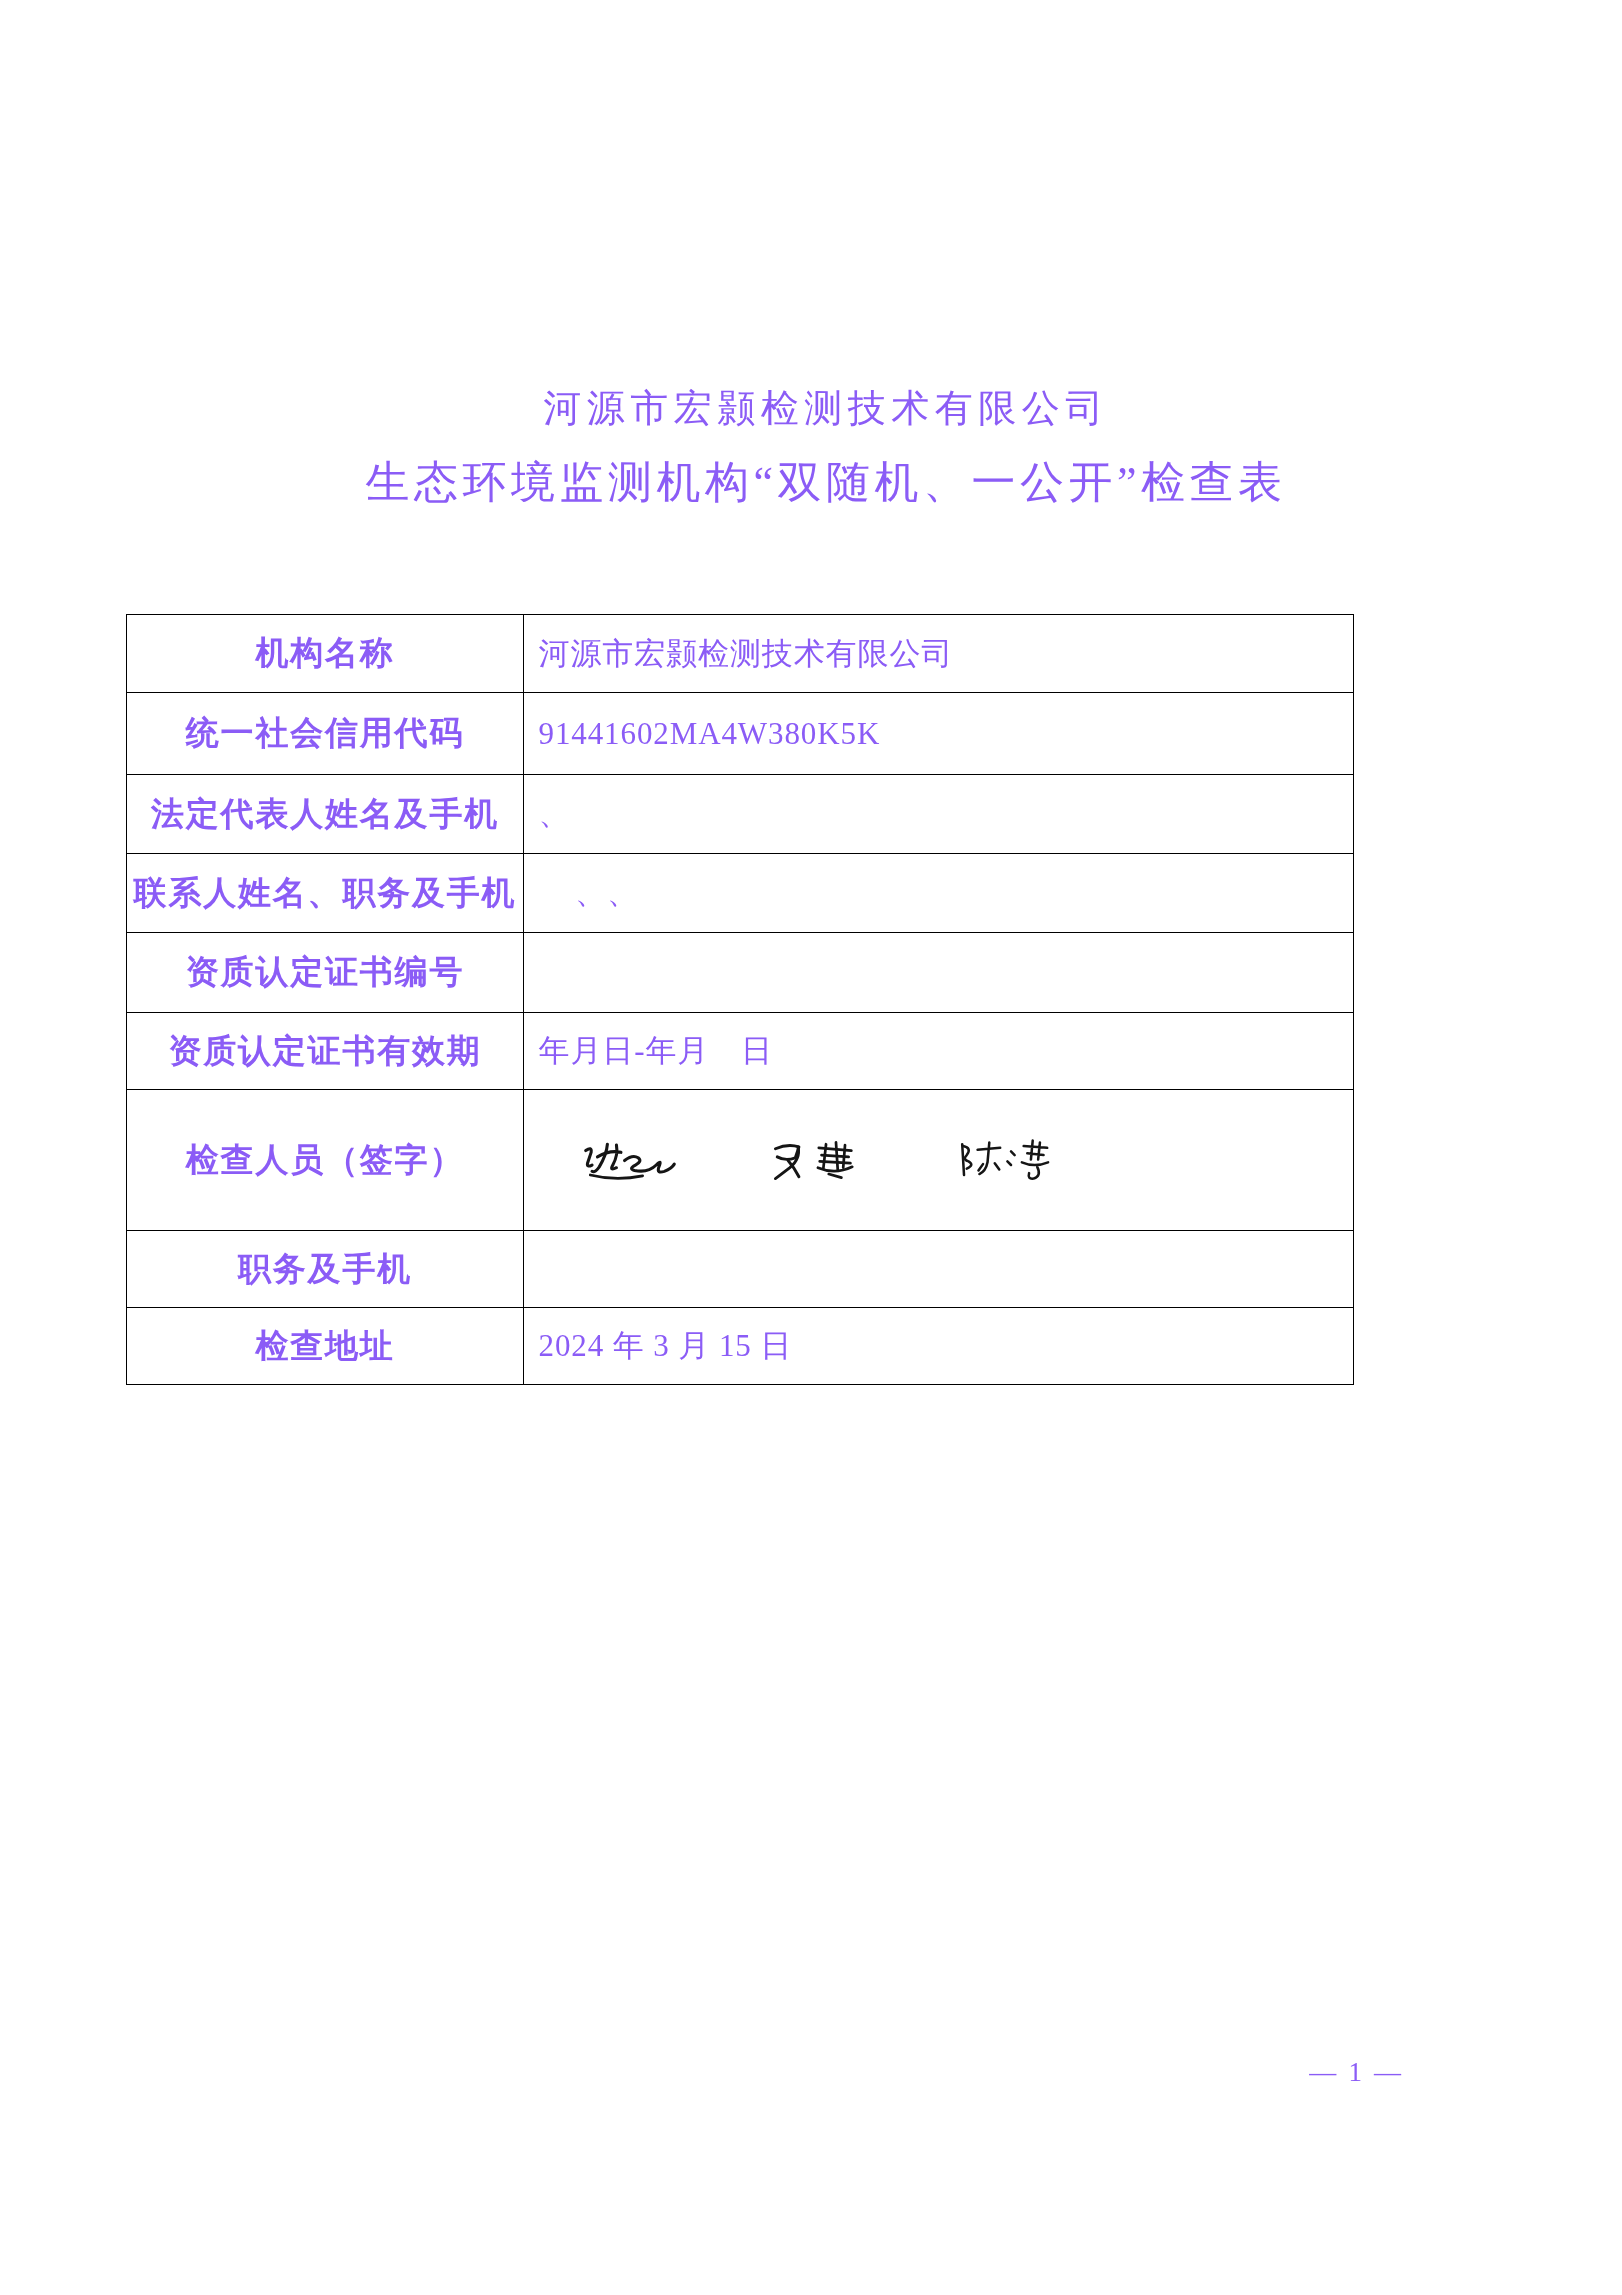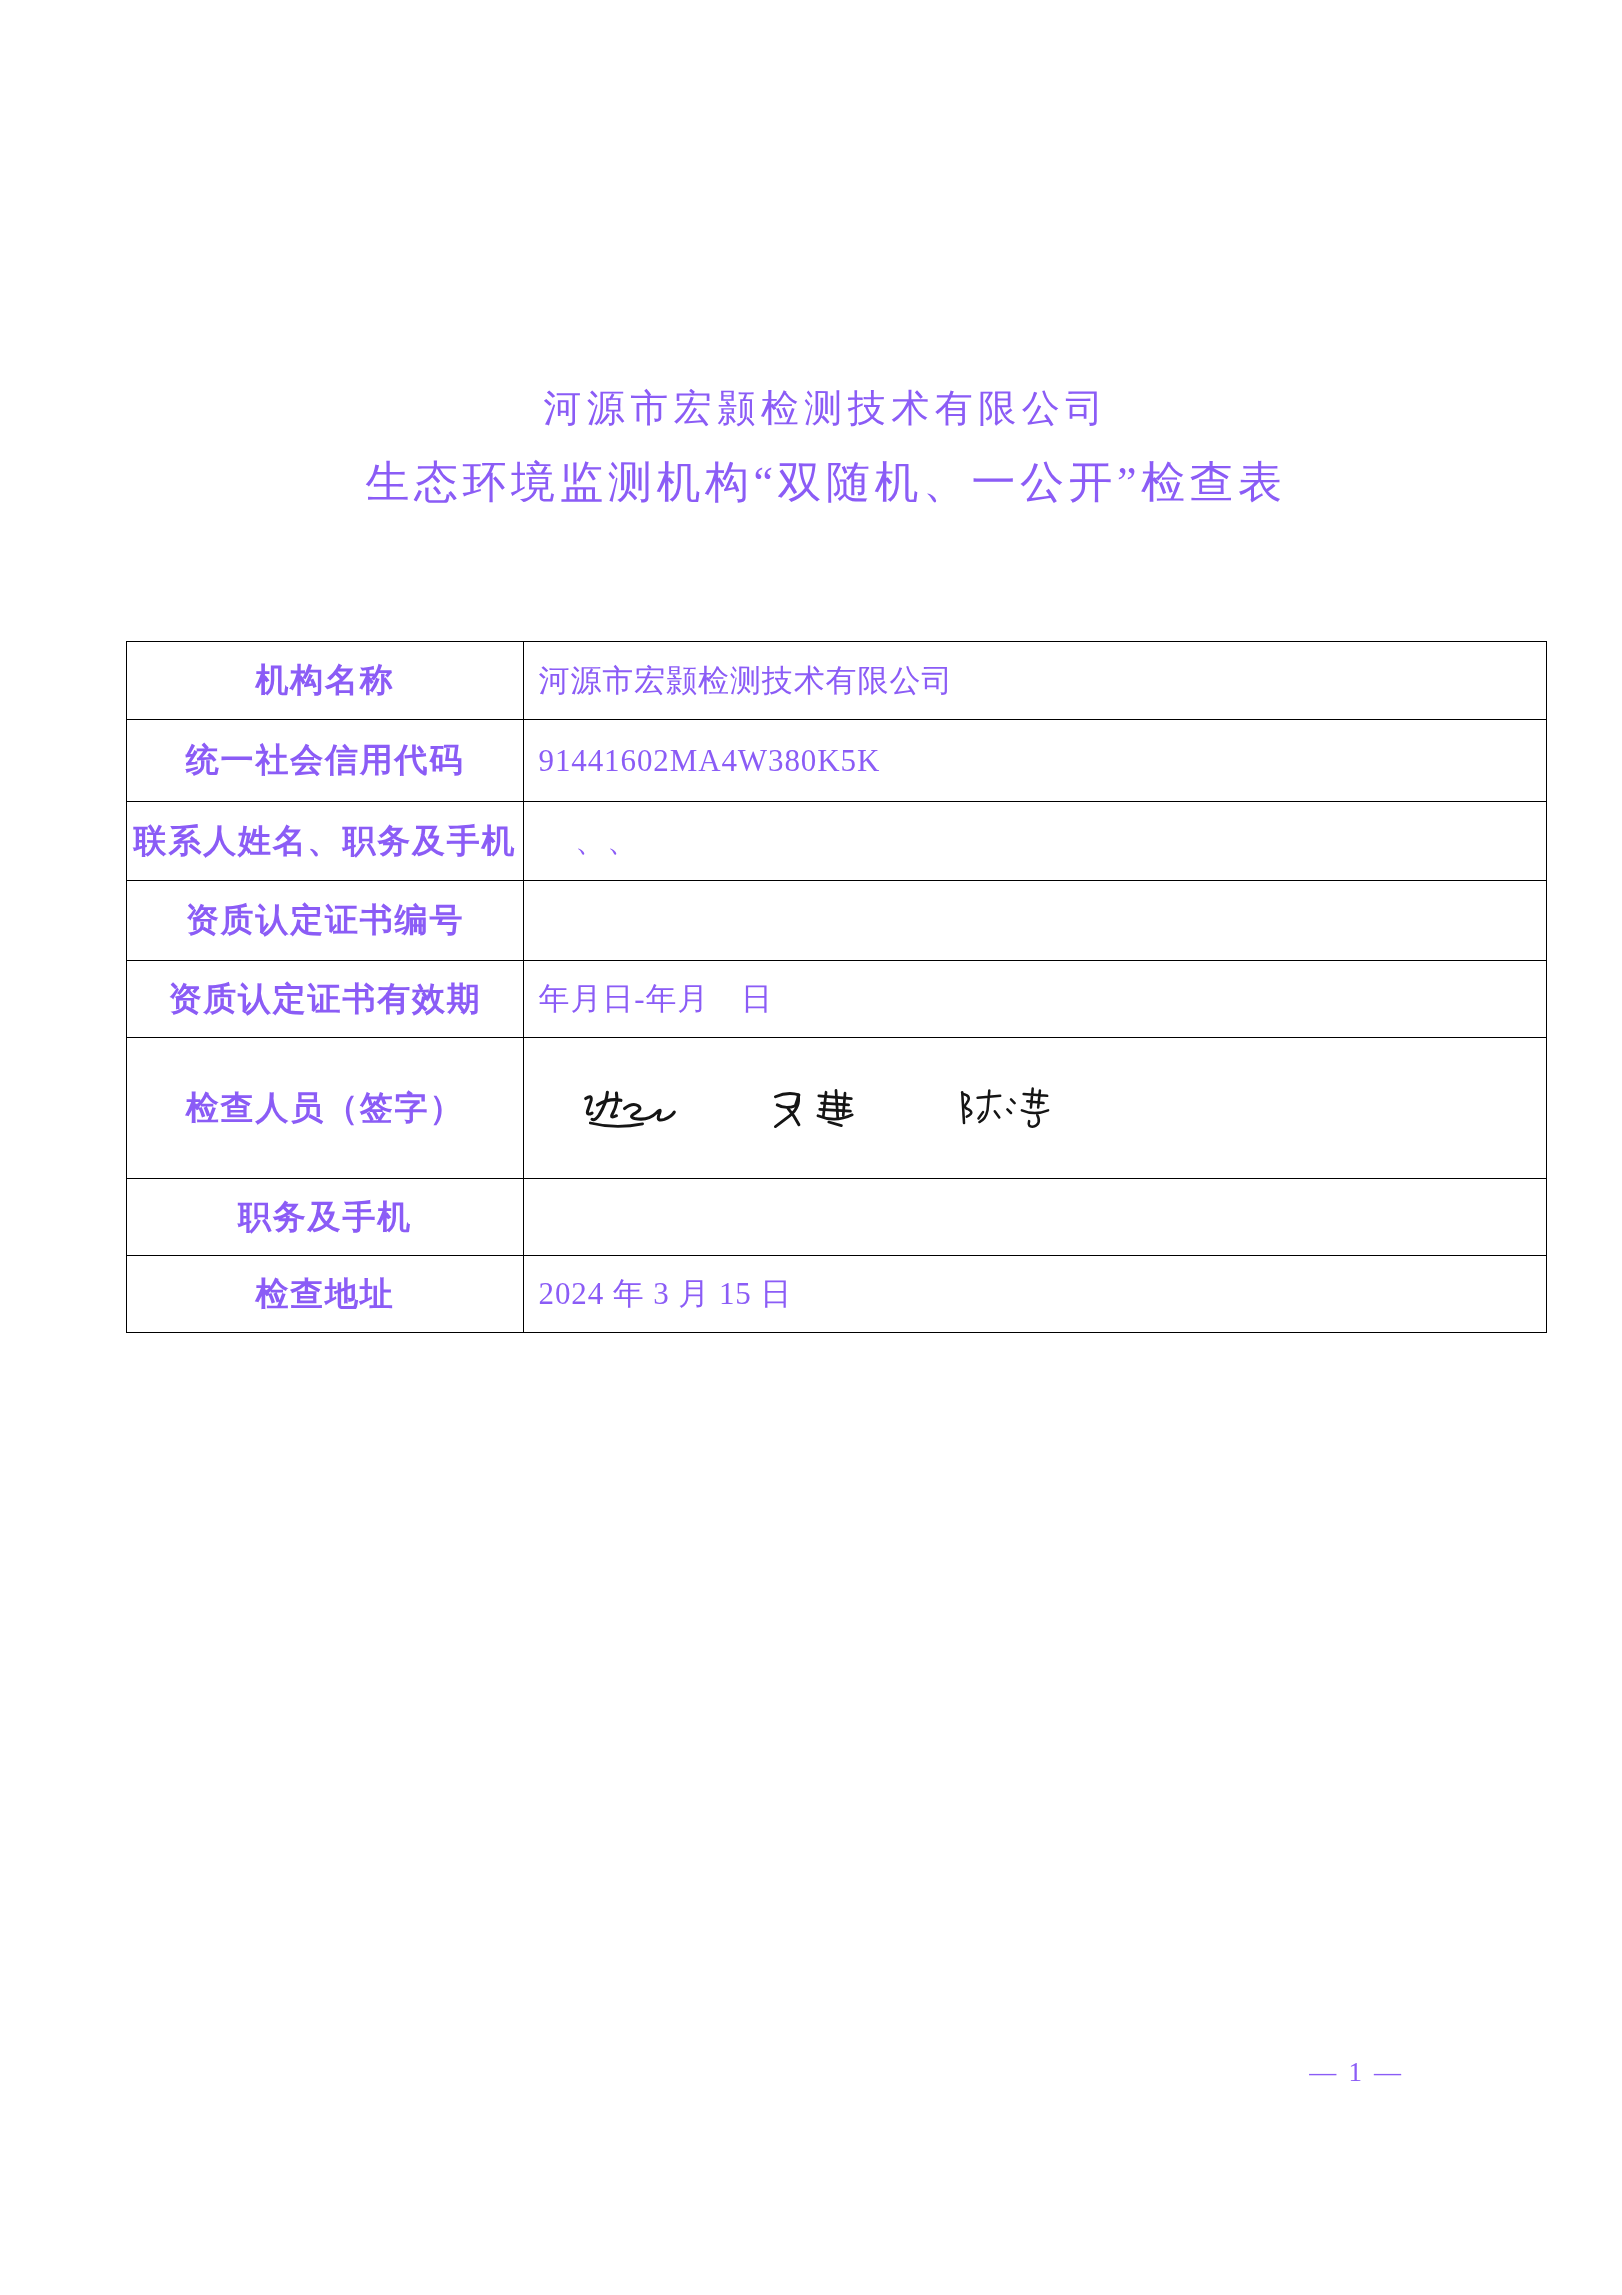--- a/index.html
+++ b/index.html
@@ -26,23 +26,23 @@
     top: 453px;
     left: 14.5px;
     width: 1623px;
     text-align: center;
     font-size: 44px;
     letter-spacing: 4.5px;
     white-space: nowrap;
   }
   table.form {
     position: absolute;
-    top: 641px;
+    top: 614px;
     left: 126px;
-    width: 1421px;
+    width: 1228px;
     border-collapse: collapse;
     table-layout: fixed;
   }
   table.form td {
     border: 1.8px solid #000;
     overflow: hidden;
   }
   td.cell-label {
     width: 394px;
     text-align: center;
@@ -101,20 +101,24 @@
     <tbody>
       <tr class="r-a">
         <td class="cell-label">机构名称</td>
         <td class="cell-value">河源市宏颢检测技术有限公司</td>
       </tr>
       <tr class="r-b">
         <td class="cell-label">统一社会信用代码</td>
         <td class="cell-value">91441602MA4W380K5K</td>
       </tr>
       <tr class="r-c">
+        <td class="cell-label">法定代表人姓名及手机</td>
+        <td class="cell-value">、</td>
+      </tr>
+      <tr class="r-c">
         <td class="cell-label">联系人姓名、职务及手机</td>
         <td class="cell-value val-indent">、、</td>
       </tr>
       <tr class="r-d">
         <td class="cell-label">资质认定证书编号</td>
         <td class="cell-value"></td>
       </tr>
       <tr class="r-e">
         <td class="cell-label">资质认定证书有效期</td>
         <td class="cell-value">年月日-年月　日</td>

